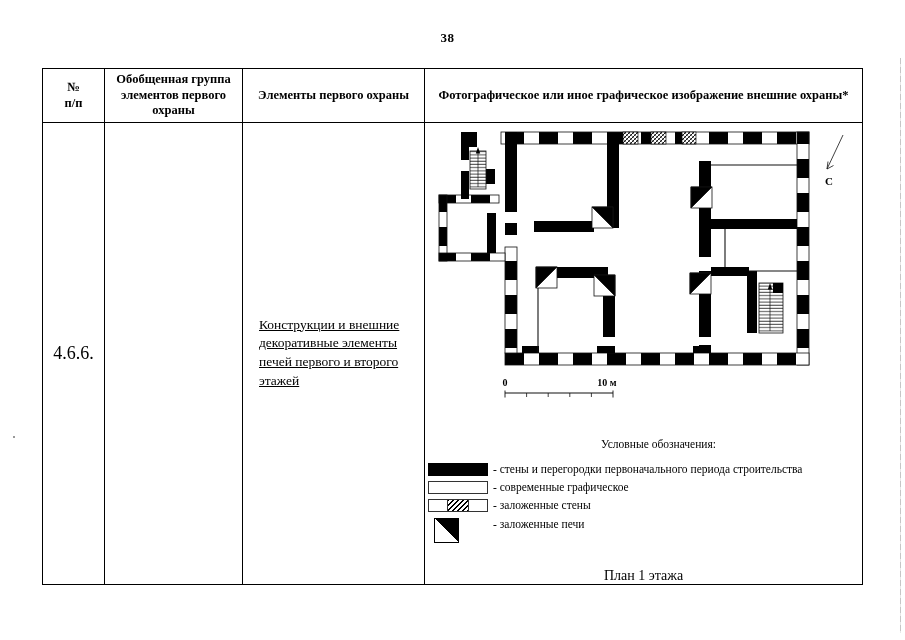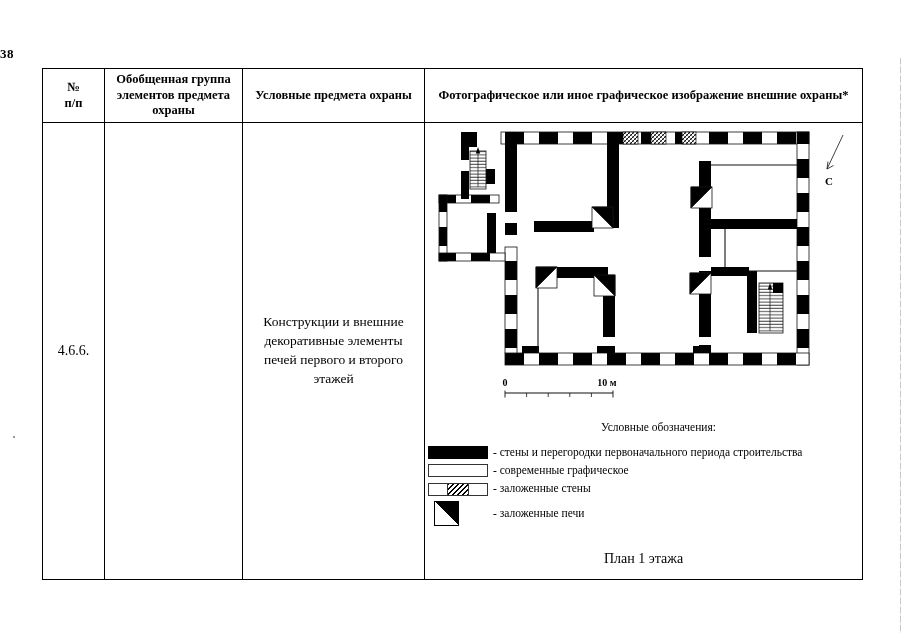--- a/index.html
+++ b/index.html
@@ -4,55 +4,55 @@
 <style>
   * { margin:0; padding:0; box-sizing:border-box; }
   html,body { width:905px; height:640px; }
   body {
     font-family: "Liberation Serif", "DejaVu Serif", serif;
     background:#ffffff; color:#000;
     position:relative; overflow:hidden;
   }
   .page-number {
     position:absolute; top:30px; left:0; width:895px;
-    font-weight:bold; font-size:13px;
+    text-align:center; font-weight:bold; font-size:13px;
     letter-spacing:0.5px;
-    margin-top:16px;
   }
   table.doc-table {
     position:absolute; left:42px; top:68px;
     width:820px; height:512px;
     border-collapse:collapse; table-layout:fixed;
     border:1.6px solid #000;
   }
   .doc-table th, .doc-table td {
     border:1px solid #000;
     vertical-align:middle;
   }
   .doc-table thead th {
     height:54px; font-weight:bold; font-size:12.5px;
     line-height:1.25; text-align:center; padding:2px 4px;
   }
   th.h-num { white-space:pre-line; }
-  td.cell-num { text-align:center; font-size:14px; }
+  td.cell-num { text-align:center; font-size:18px; }
   td.cell-group { }
   td.cell-element {
-    text-align:center; font-size:13.5px; line-height:1.4;
+    text-align:left; font-size:13.5px; line-height:1.4;
     padding:0 16px;
+    text-decoration:underline;
   }
   td.cell-figure { vertical-align:top; padding:0; }
   .plan-svg { display:block; margin:2px 0 0 12px; }
   svg text { font-family:"Liberation Serif","DejaVu Serif",serif; }
 
-  .legend { margin-top:14px; }
+  .legend { margin-top:31px; }
   .legend-title {
     text-align:center; font-size:11.5px; padding-left:30px;
     margin-bottom:13px;
   }
-  .legend-row { display:flex; align-items:center; margin-bottom:5px; }
+  .legend-row { display:flex; align-items:flex-start; margin-bottom:5px; }
   .swbox { width:68px; flex:none; display:flex; align-items:center; }
   .sw { width:60px; height:13px; margin-left:3px; flex:none; }
   .sw-black { background:#000; }
   .sw-white { background:#fff; border:1px solid #333; }
   .sw-hatch {
     background:#fff; border:1px solid #333;
     display:flex; justify-content:center;
   }
   .sw-hatch .hatch-mid {
     width:22px; height:100%;
@@ -83,22 +83,22 @@
   <colgroup>
     <col style="width:62px">
       <col style="width:138px">
       <col style="width:182px">
       <col style="width:438px">
   </colgroup>
   <thead>
     <tr>
       <th class="h-num">№
 п/п</th>
-      <th>Обобщенная группа элементов предмета охраны</th>
-      <th>Условные предмета охраны</th>
+      <th>Обобщенная группа элементов первого охраны</th>
+      <th>Элементы первого охраны</th>
       <th>Фотографическое или иное графическое изображение внешние охраны*</th>
     </tr>
   </thead>
   <tbody>
     <tr>
       <td class="cell-num">4.6.6.</td>
       <td class="cell-group"></td>
       <td class="cell-element">Конструкции и внешние декоративные элементы печей первого и второго этажей</td>
       <td class="cell-figure">
 

